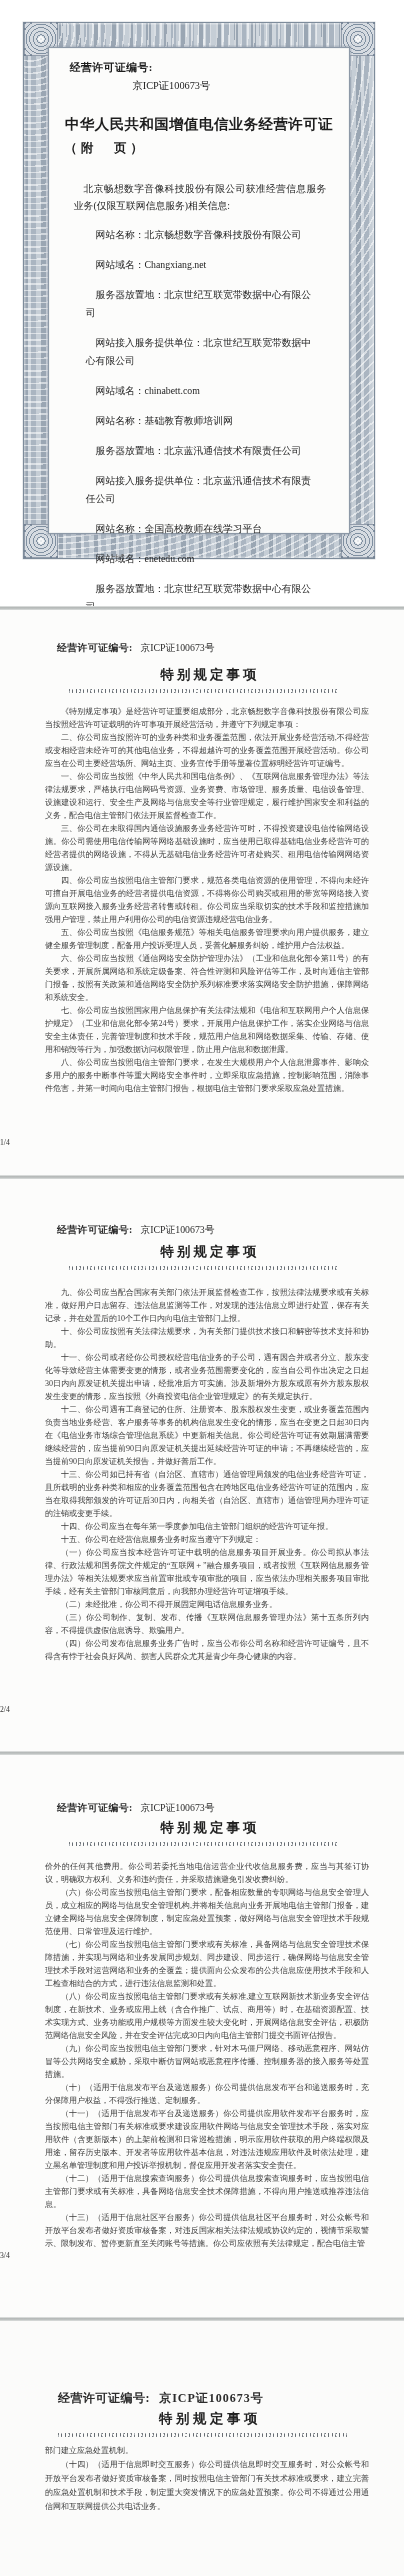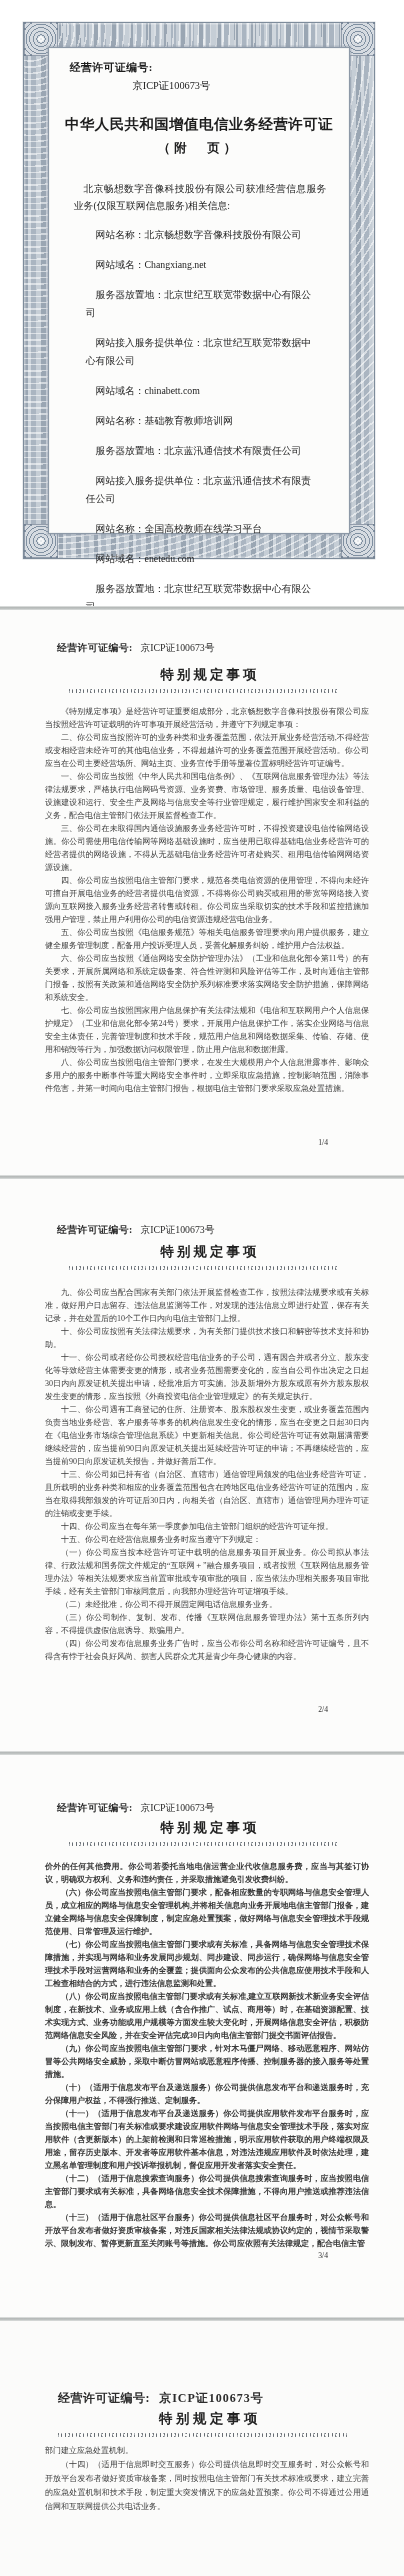--- a/index.html
+++ b/index.html
@@ -30,56 +30,56 @@
   }
   .c-tl{left:-0.5px;top:-0.5px}.c-tr{right:-0.5px;top:-0.5px}.c-bl{left:-0.5px;bottom:-0.5px}.c-br{right:-0.5px;bottom:-0.5px}
   .p1-inner{
     position:absolute;inset:24px;background:#fcfcfb;border:0.5px solid #8d99a7;
     box-shadow:0 0 0 1.5px rgba(141,153,167,.38), inset 0 0 0 0.5px rgba(141,153,167,.18);
   }
   .p1-content{position:absolute;inset:0;padding:13.4px 15.5px 0 15.5px;color:#1d1d1d;}
   .p1-license-label{font-size:10.8px;font-weight:700;margin-left:5.2px;letter-spacing:0.5px;}
   .p1-license-no{font-size:10.3px;margin:3.6px 0 0 68px;}
   .p1-title{margin-top:22px;text-align:center;font-size:14.4px;font-weight:700;letter-spacing:0.5px;}
-  .p1-subtitle{margin-top:6.2px;text-align:center;font-size:12.4px;font-weight:700;letter-spacing:4.1px;}
+  .p1-subtitle{margin-top:6.2px;text-align:left;font-size:12.4px;font-weight:700;letter-spacing:4.1px;}
   .p1-intro{margin:23px 7.2px 0 9.3px;font-size:9.8px;line-height:17px;text-indent:1em;text-align:justify;}
   .p1-entries{margin:8.2px 0 0 9.3px;width:259px;}
   .p1-entries .entry{margin:12px;font-size:9.8px;line-height:18px;text-indent:1em;}
 
   
   .prov-header{margin:0 0 0 57px;font-size:9.8px;color:#2c2c2c;}
   .prov-header .lbl{font-weight:600;letter-spacing:0.5px;}
   .prov-header .num{margin-left:5.2px;}
   .prov-title{text-align:center;font-size:13.4px;font-weight:700;letter-spacing:3.1px;color:#222;padding-left:15px;}
   .zigzag{
     width:268px;height:3.6px;margin:4.6px auto 0;
     background:
       repeating-linear-gradient(100deg, rgba(92,98,104,.85) 0 0.8px, transparent 0.8px 3.6px),
       repeating-linear-gradient(80deg, rgba(148,154,160,.8) 0 0.8px, transparent 0.8px 3.6px);
   }
   .prov-body{margin:12.4px 36px 0 45px;font-size:8px;line-height:13px;text-align:justify;color:#3a3a3a;}
   .prov-body .para{margin:0;text-indent:2em;}
   .prov-body .no-indent{text-indent:0;}
-  .page-no{position:absolute;left:0;width:328px;text-align:right;font-size:7.7px;color:#333;}
+  .page-no{position:absolute;left:0;width:328px;text-align:left;font-size:7.7px;color:#333;}
 
   .pg2{height:565px;}
   .pg2 .prov-header{padding-top:32px;}
   .pg2 .prov-title{margin-top:11.3px;}
   .pg2 .page-no{top:528px;}
 
   .pg3{height:572px;}
   .pg3 .prov-header{padding-top:45px;}
   .pg3 .prov-title{margin-top:6.2px;}
   .pg3 .prov-body{margin-top:16.5px;}
   .pg3 .page-no{top:526px;}
 
   .pg4{height:562px;}
   .pg4 .prov-header{padding-top:47px;}
   .pg4 .prov-title{margin-top:4.1px;}
-  .pg4 .prov-body{margin-top:14.4px;font-weight:bold;}
+  .pg4 .prov-body{margin-top:14.4px;}
   .pg4 .page-no{top:496px;}
 
   .pg5{height:553px;background:#fbfbfa;}
   .pg5 .prov-header{padding-top:69px;margin-left:58px;font-size:12px;font-weight:700;letter-spacing:1px;}
   .pg5 .prov-title{margin-top:3.1px;letter-spacing:3.6px;}
   .pg5 .zigzag{width:289px;}
   .pg5 .prov-body{margin-top:7.2px;line-height:14px;}
 </style>
 </head>
 <body>

